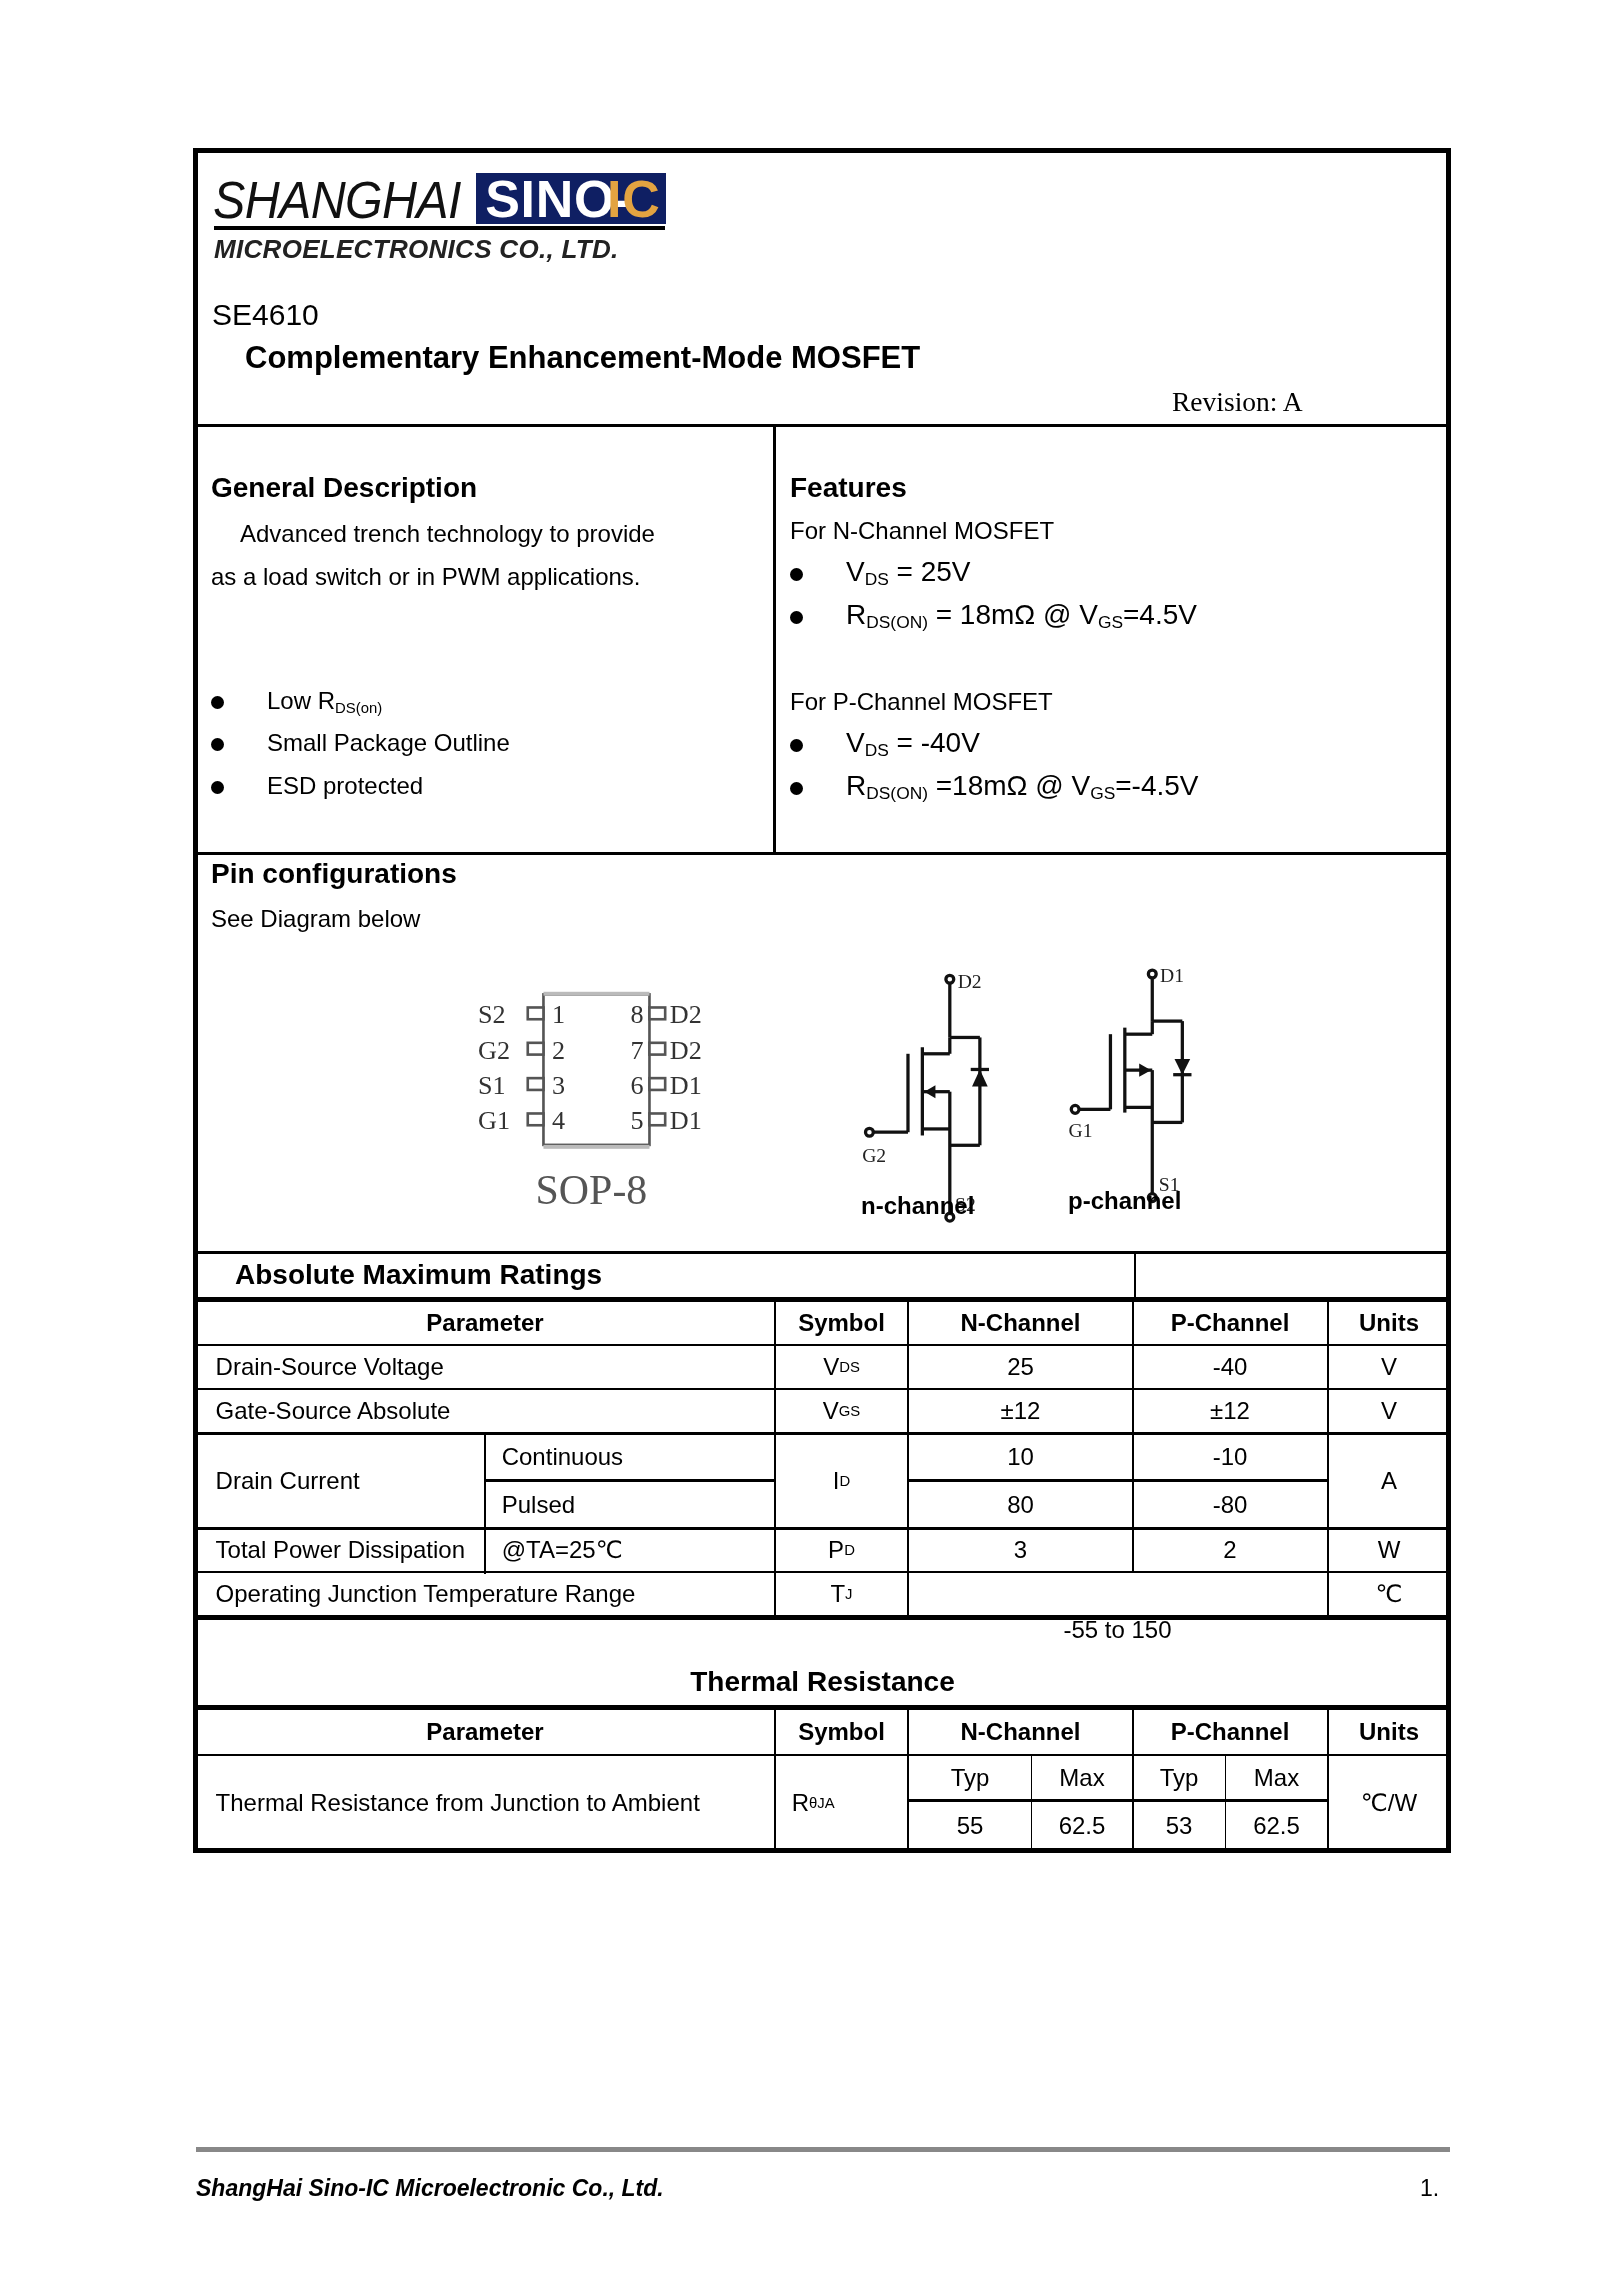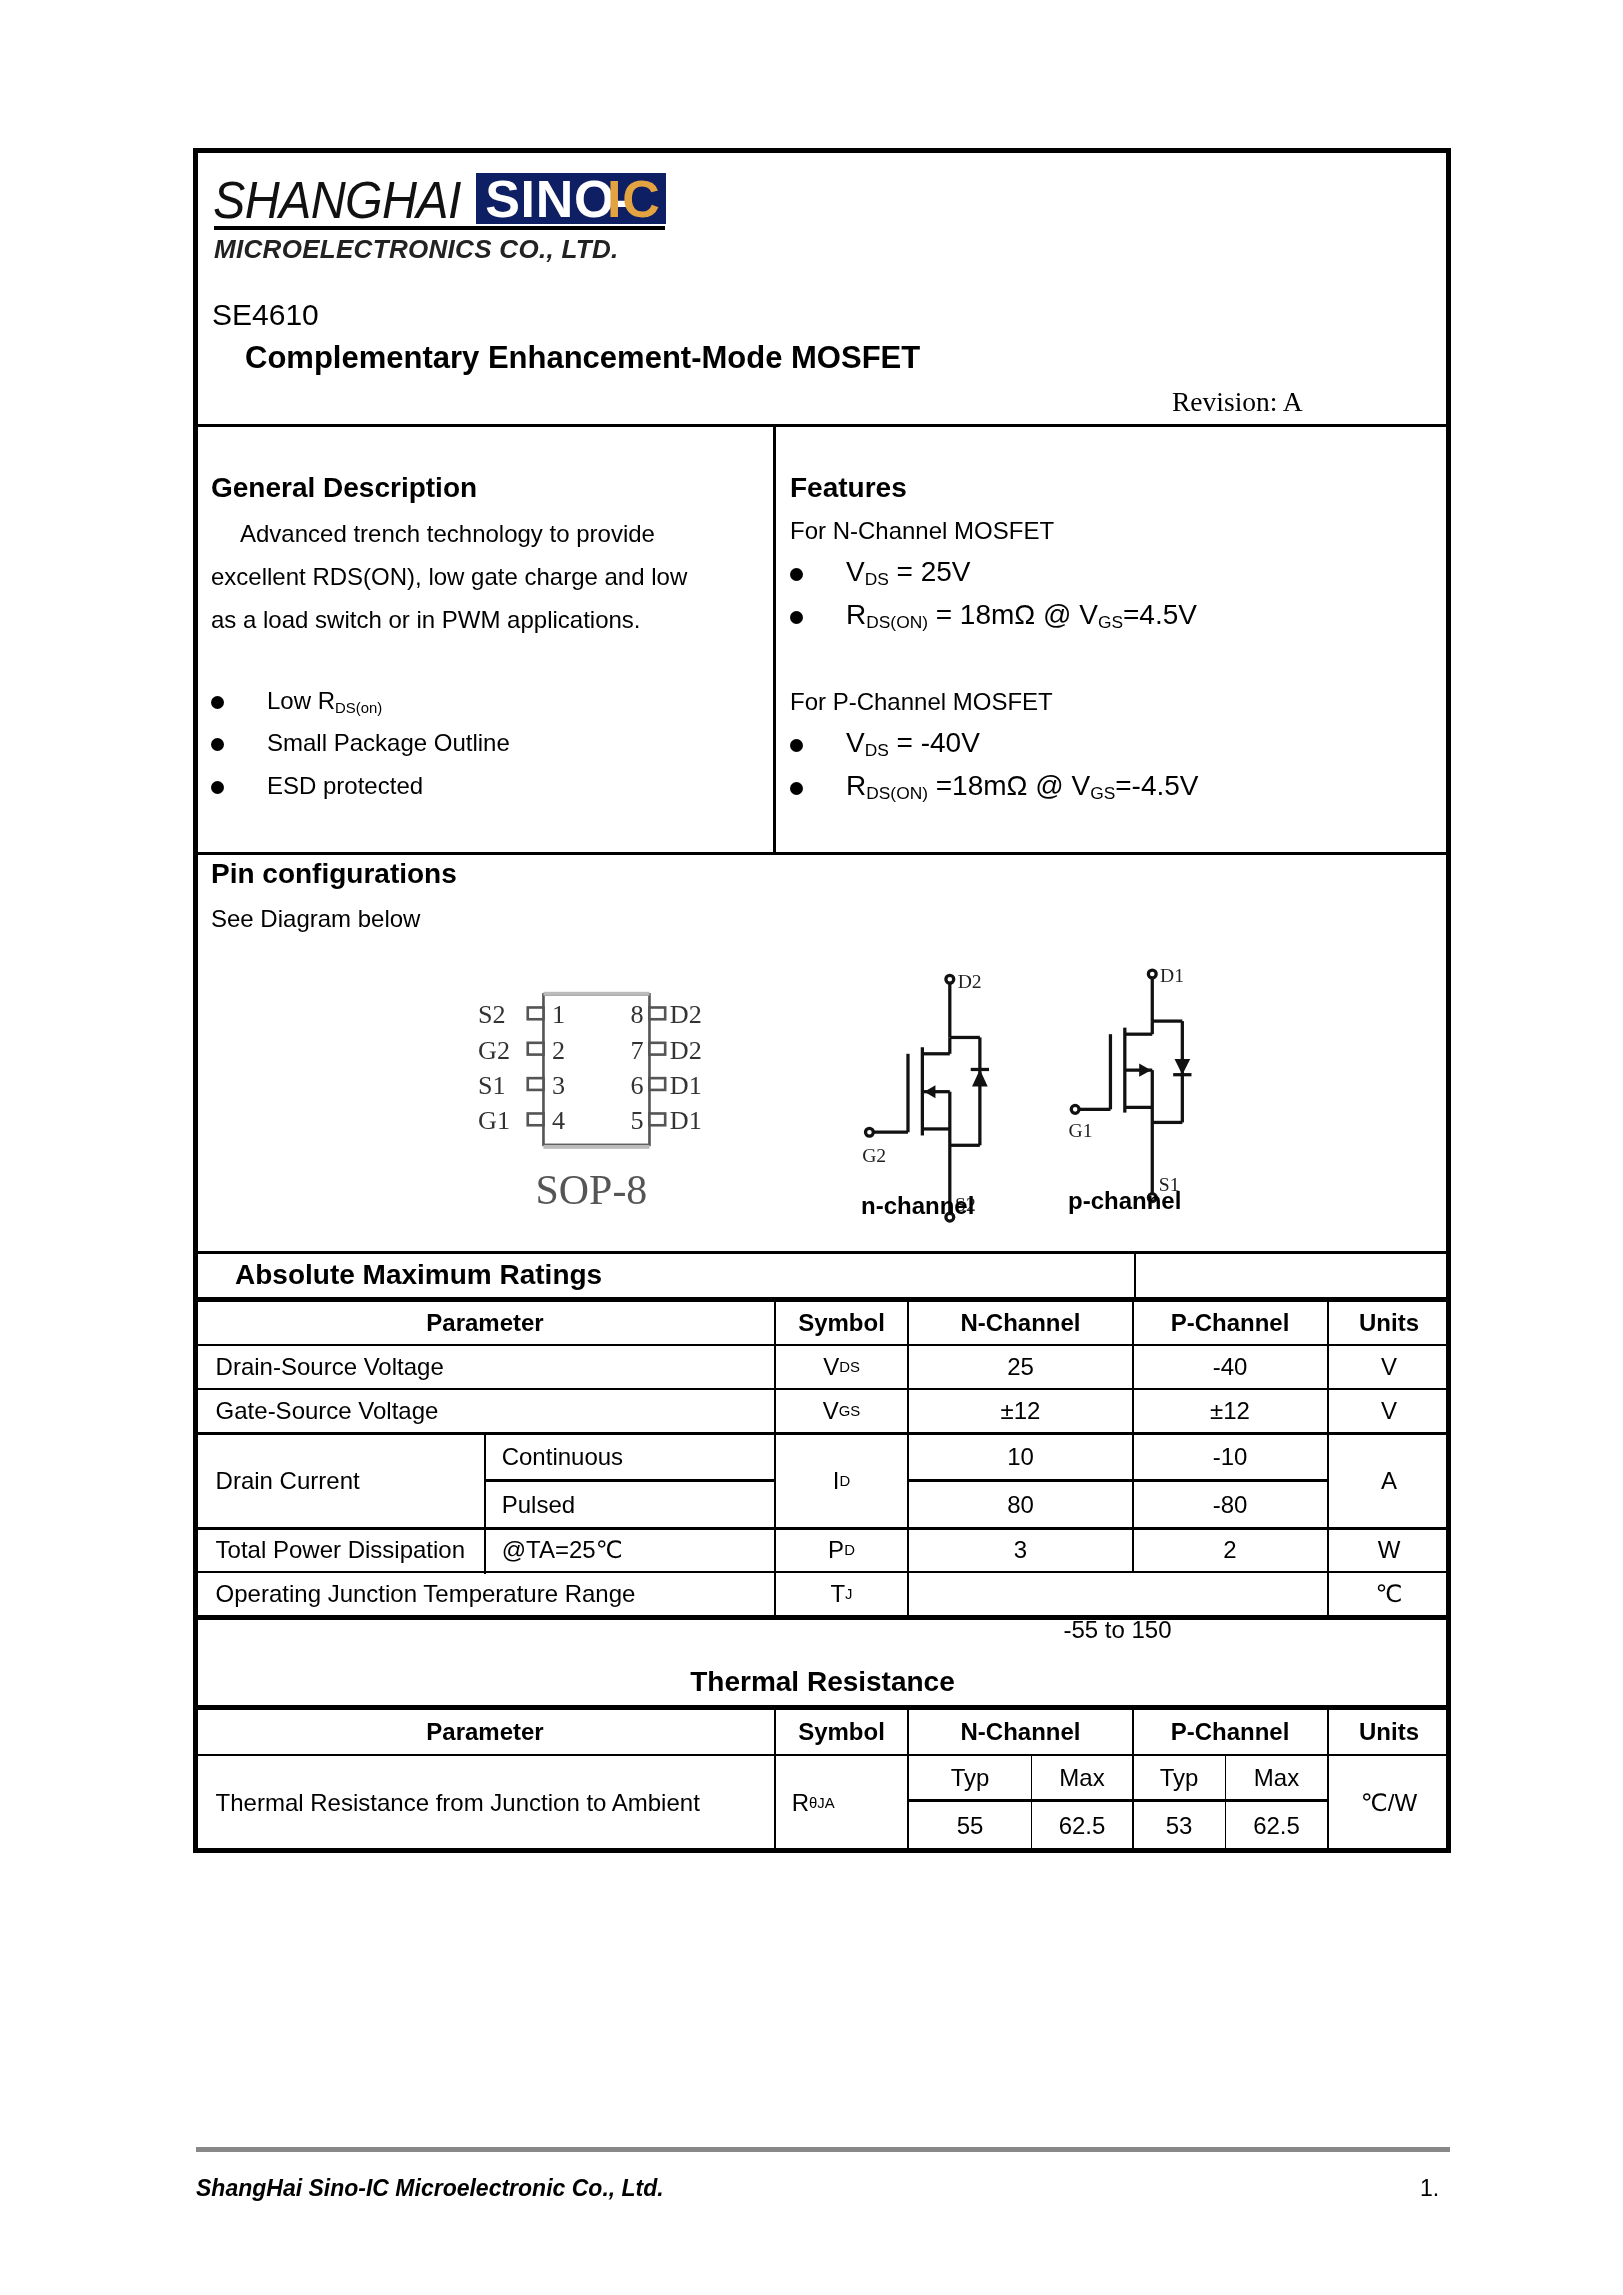--- a/index.html
+++ b/index.html
@@ -65,21 +65,20 @@
 
 <div class="hline" style="left:196px; top:424px; width:1253px; height:3.3px;"></div>
 
 <div class="vline" style="left:773px; top:424px; width:3.3px; height:430px;"></div>
 
 <div class="hline" style="left:196px; top:852px; width:1253px; height:3.3px;"></div>
 
 <div class="h2" style="left:211px; top:472px;">General Description</div>
 <div class="para" style="left:211px; top:512px; width:556px;">
   <div style="padding-left:29px;">Advanced trench technology to provide</div>
-  <div>excellent RDS(ON), low gate charge and low</div>
   <div>as a load switch or in PWM applications.</div>
 </div>
 <div class="bullet" style="left:211px; top:687px; width:536px; height:33px;">
   <span class="dot"></span>
   <span style="position:absolute; left:56px;"><span>Low R</span><sub class="s" style="font-size:0.62em;">DS(on)</sub></span>
 </div>
 <div class="bullet" style="left:211px; top:729px; width:536px; height:33px;">
   <span class="dot"></span>
   <span style="position:absolute; left:56px;">Small Package Outline</span>
 </div>
@@ -240,21 +239,21 @@
 
 <div class="cell left" style="left:196px; top:1346px; width:578px; height:42px;">Drain-Source Voltage</div>
 <div class="cell" style="left:776px; top:1346px; width:131px; height:42px;">
     <span>V</span>
     <sub class="s">DS</sub>
   </div>
 <div class="cell" style="left:909px; top:1346px; width:223px; height:42px;">25</div>
 <div class="cell" style="left:1134px; top:1346px; width:192px; height:42px;">-40</div>
 <div class="cell" style="left:1329px; top:1346px; width:120px; height:42px;">V</div>
 
-<div class="cell left" style="left:196px; top:1390px; width:578px; height:42px;">Gate-Source Voltage</div>
+<div class="cell left" style="left:196px; top:1390px; width:578px; height:42px;">Gate-Source Absolute</div>
 <div class="cell" style="left:776px; top:1390px; width:131px; height:42px;">
     <span>V</span>
     <sub class="s">GS</sub>
   </div>
 <div class="cell" style="left:909px; top:1390px; width:223px; height:42px;">±12</div>
 <div class="cell" style="left:1134px; top:1390px; width:192px; height:42px;">±12</div>
 <div class="cell" style="left:1329px; top:1390px; width:120px; height:42px;">V</div>
 
 <div class="cell left" style="left:196px; top:1435px; width:288px; height:92px;">Drain Current</div>
 <div class="cell left" style="left:486px; top:1435px; width:288px; height:44px; padding-left:15.7px;">Continuous</div>

